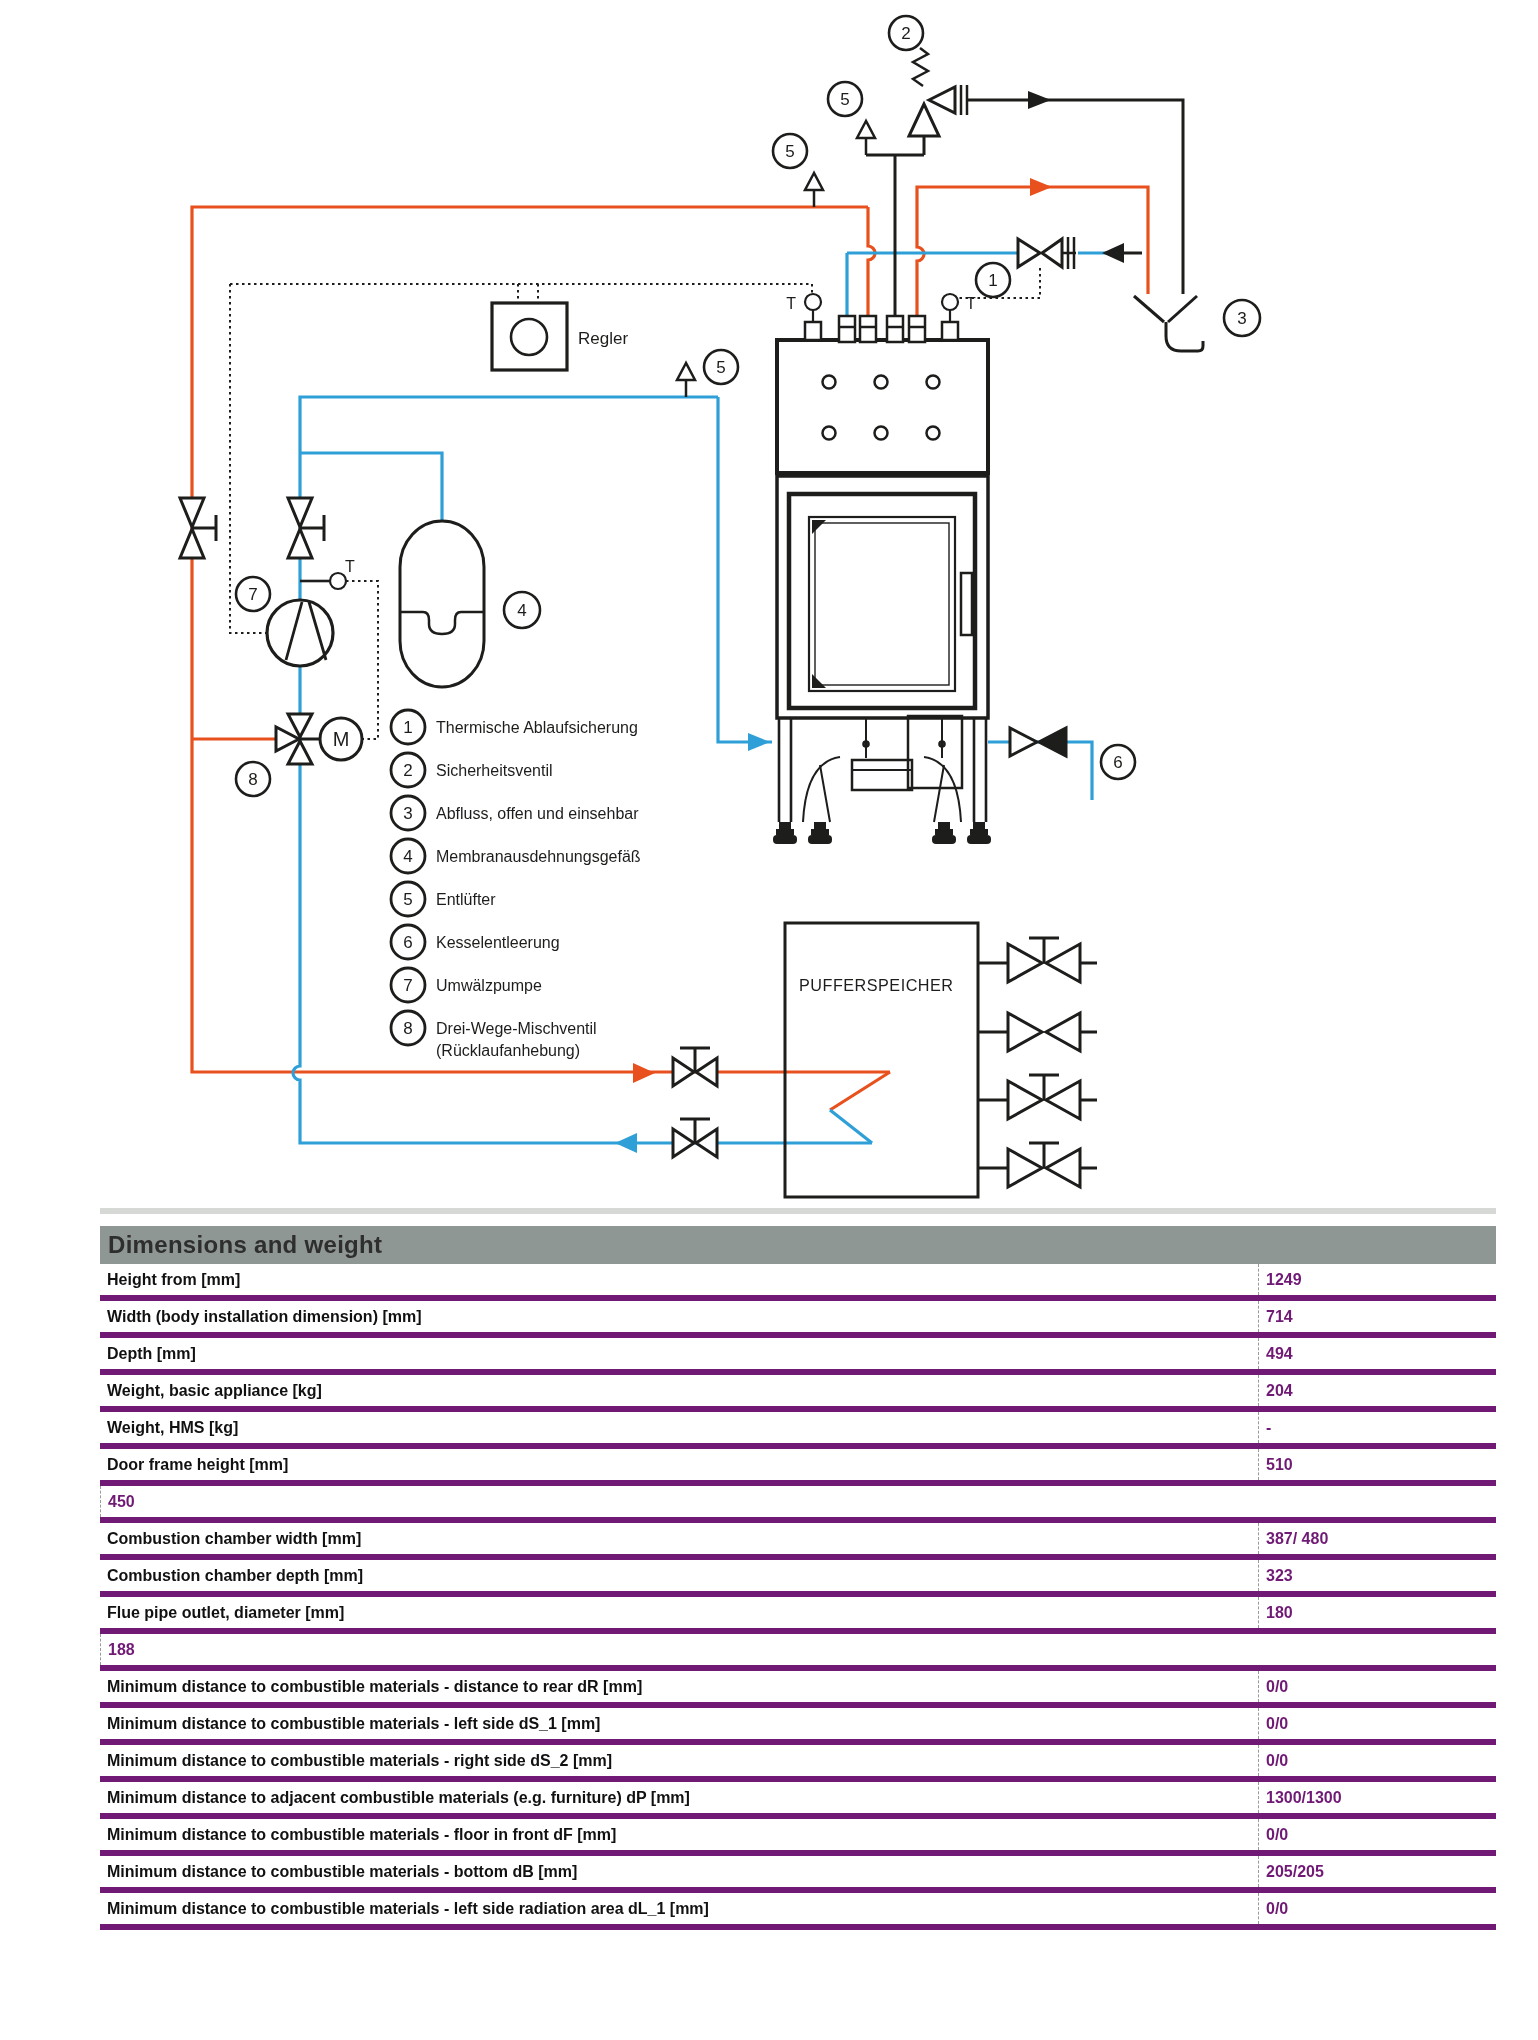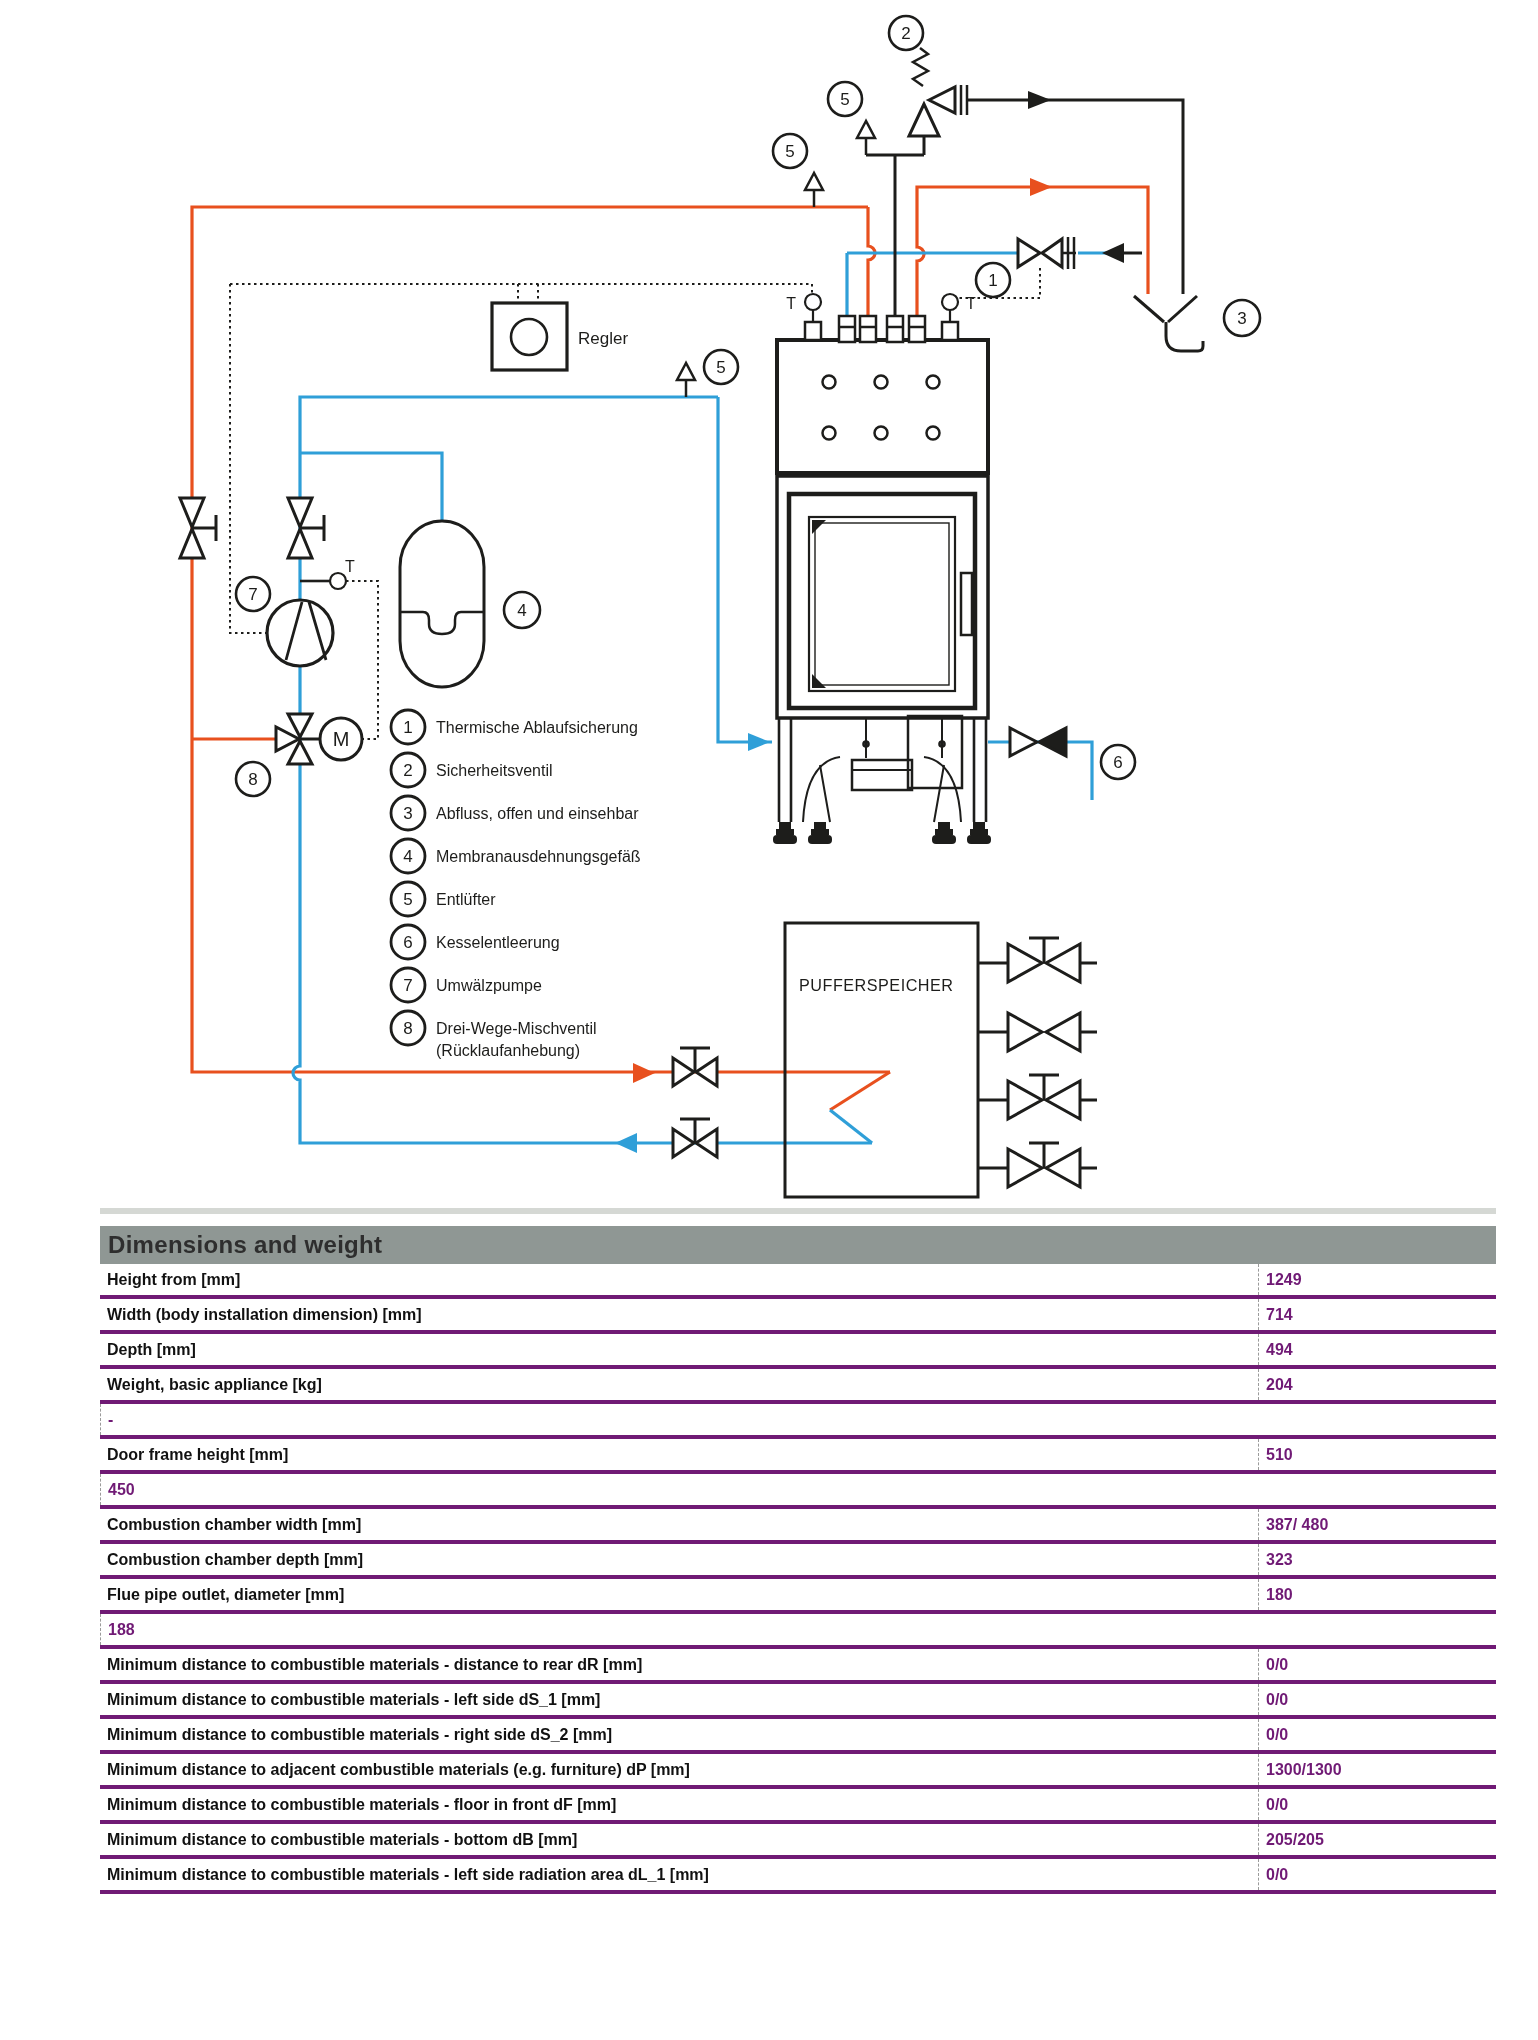--- a/index.html
+++ b/index.html
@@ -3,21 +3,21 @@
 <meta charset="utf-8">
 <style>
   html,body{margin:0;padding:0;background:#ffffff;}
   body{width:1538px;font-family:"Liberation Sans",sans-serif;}
   .page{width:1538px;background:#fff;}
   .diagram-wrap{width:1538px;height:1208px;position:relative;}
   svg text{font-family:"Liberation Sans",sans-serif;fill:#1d1d1b;}
   .spec-table{margin-left:100px;width:1396px;font-weight:bold;}
   .top-sep{height:6px;background:#d5d8d4;margin-bottom:12px;}
   .thead{height:38px;background:#8f9794;color:#2e2e2e;font-size:24px;line-height:38px;padding-left:8px;letter-spacing:0.3px;}
-  .trow{display:flex;align-items:stretch;border-bottom:4px solid #701a75;height:31px;}
+  .trow{display:flex;align-items:stretch;border-bottom:6px solid #701a75;height:31px;}
   .tlabel{flex:1;font-size:16px;color:#111;display:flex;align-items:center;padding-left:7px;}
   .tvalue{width:230px;font-size:16px;color:#701a75;display:flex;align-items:center;
           border-left:1px dashed #9a9a9a;padding-left:7px;}
 </style>
 </head>
 <body>
 
 <div class="page">
 
   <div class="diagram-wrap">
@@ -322,20 +322,21 @@
       </div>
     <div class="trow">
         <div class="tlabel">Depth [mm]</div>
         <div class="tvalue">494</div>
       </div>
     <div class="trow">
         <div class="tlabel">Weight, basic appliance [kg]</div>
         <div class="tvalue">204</div>
       </div>
     <div class="trow">
+        <div class="tlabel">Weight, HMS [kg]</div>
         <div class="tvalue">-</div>
       </div>
     <div class="trow">
         <div class="tlabel">Door frame height [mm]</div>
         <div class="tvalue">510</div>
       </div>
     <div class="trow">
         <div class="tvalue">450</div>
       </div>
     <div class="trow">

